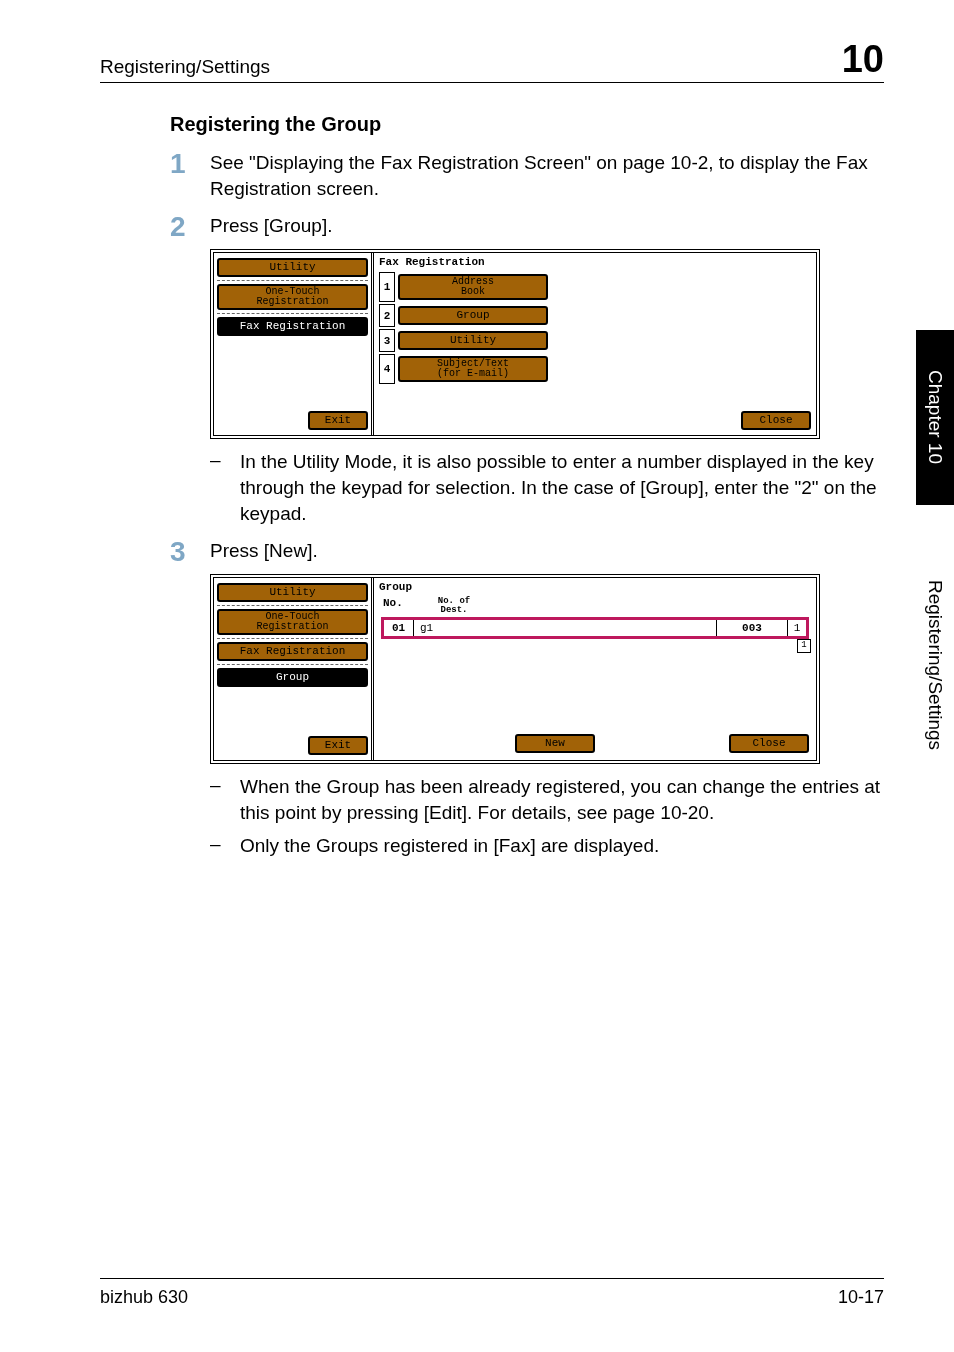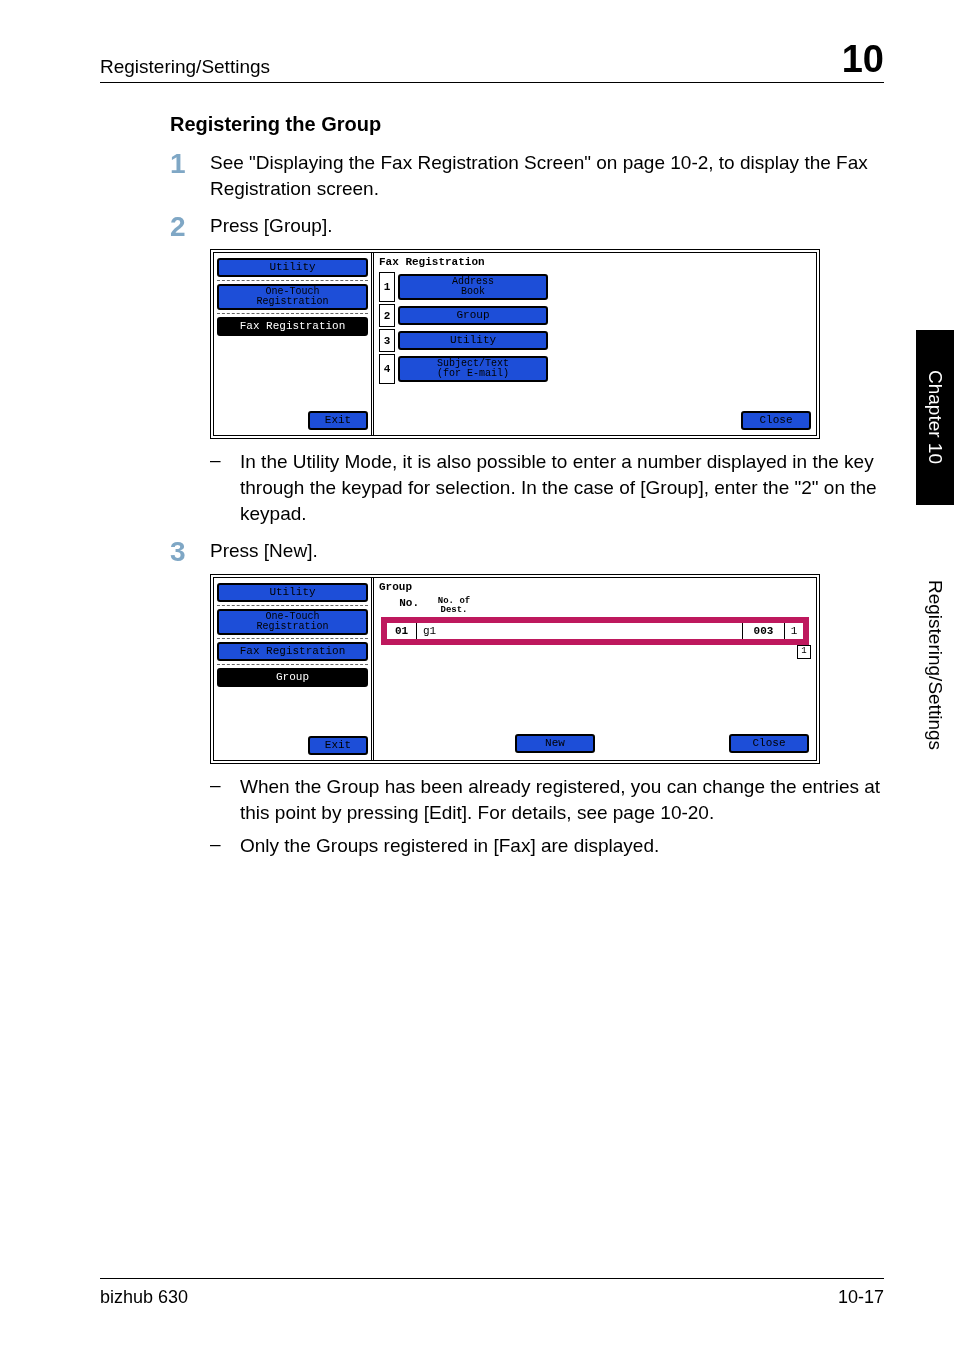--- a/index.html
+++ b/index.html
@@ -135,21 +135,21 @@
     display: flex;
     flex-direction: column;
   }
   .p-btn {
     border: 2px solid #000;
     border-radius: 3px;
     text-align: center;
     margin: 2px 0;
     padding: 2px 3px;
     line-height: 1;
-    background: #1d4ed8;
+    background: #a16207;
   }
   .p-btn.sel {
     background: #000;
     color: #fff;
   }
   .p-btn.small {
     font-size: 10px;
     padding: 1px 2px;
   }
   .p-title {
@@ -188,34 +188,34 @@
   .panel-left .exit-row .p-btn { width: 60px; }
   .hatch { border-top: 1px dashed #666; margin: 1px 0; }
 
   
   .tbl-head {
     display: flex;
     font-size: 11px;
     font-weight: bold;
     padding: 2px 4px;
   }
-  .tbl-head .col-no { width: 36px; text-align: right; }
+  .tbl-head .col-no { width: 36px; }
   .tbl-head .col-name { flex: 1; }
   .tbl-head .col-dest { width: 70px; text-align: center; font-size:9px; line-height:1; }
   .tbl-row {
     display: flex;
-    border: 6px solid #be185d;
+    border: 3px solid #be185d;
     margin: 0 2px;
   }
   .tbl-row .cell-no {
     width: 30px; border-right:1px solid #000; text-align:center; font-weight:bold; padding:2px 0;
   }
   .tbl-row .cell-name { flex:1; padding:2px 6px; }
   .tbl-row .cell-dest {
-    width: 43px; border-left:1px solid #000; border-right:1px solid #000; text-align:center; font-weight:bold; padding:2px 0;
+    width: 72px; border-left:1px solid #000; border-right:1px solid #000; text-align:center; font-weight:bold; padding:2px 0;
   }
   .tbl-row .cell-arrow { width: 18px; text-align:center; padding:2px 0; }
   .p-midfoot {
     margin-top: auto;
     display: flex;
     justify-content: flex-end;
     padding: 2px;
   }
   .p-midfoot .spacer2{flex:1;}
   .p-midfoot .p-btn { width: 80px; }

